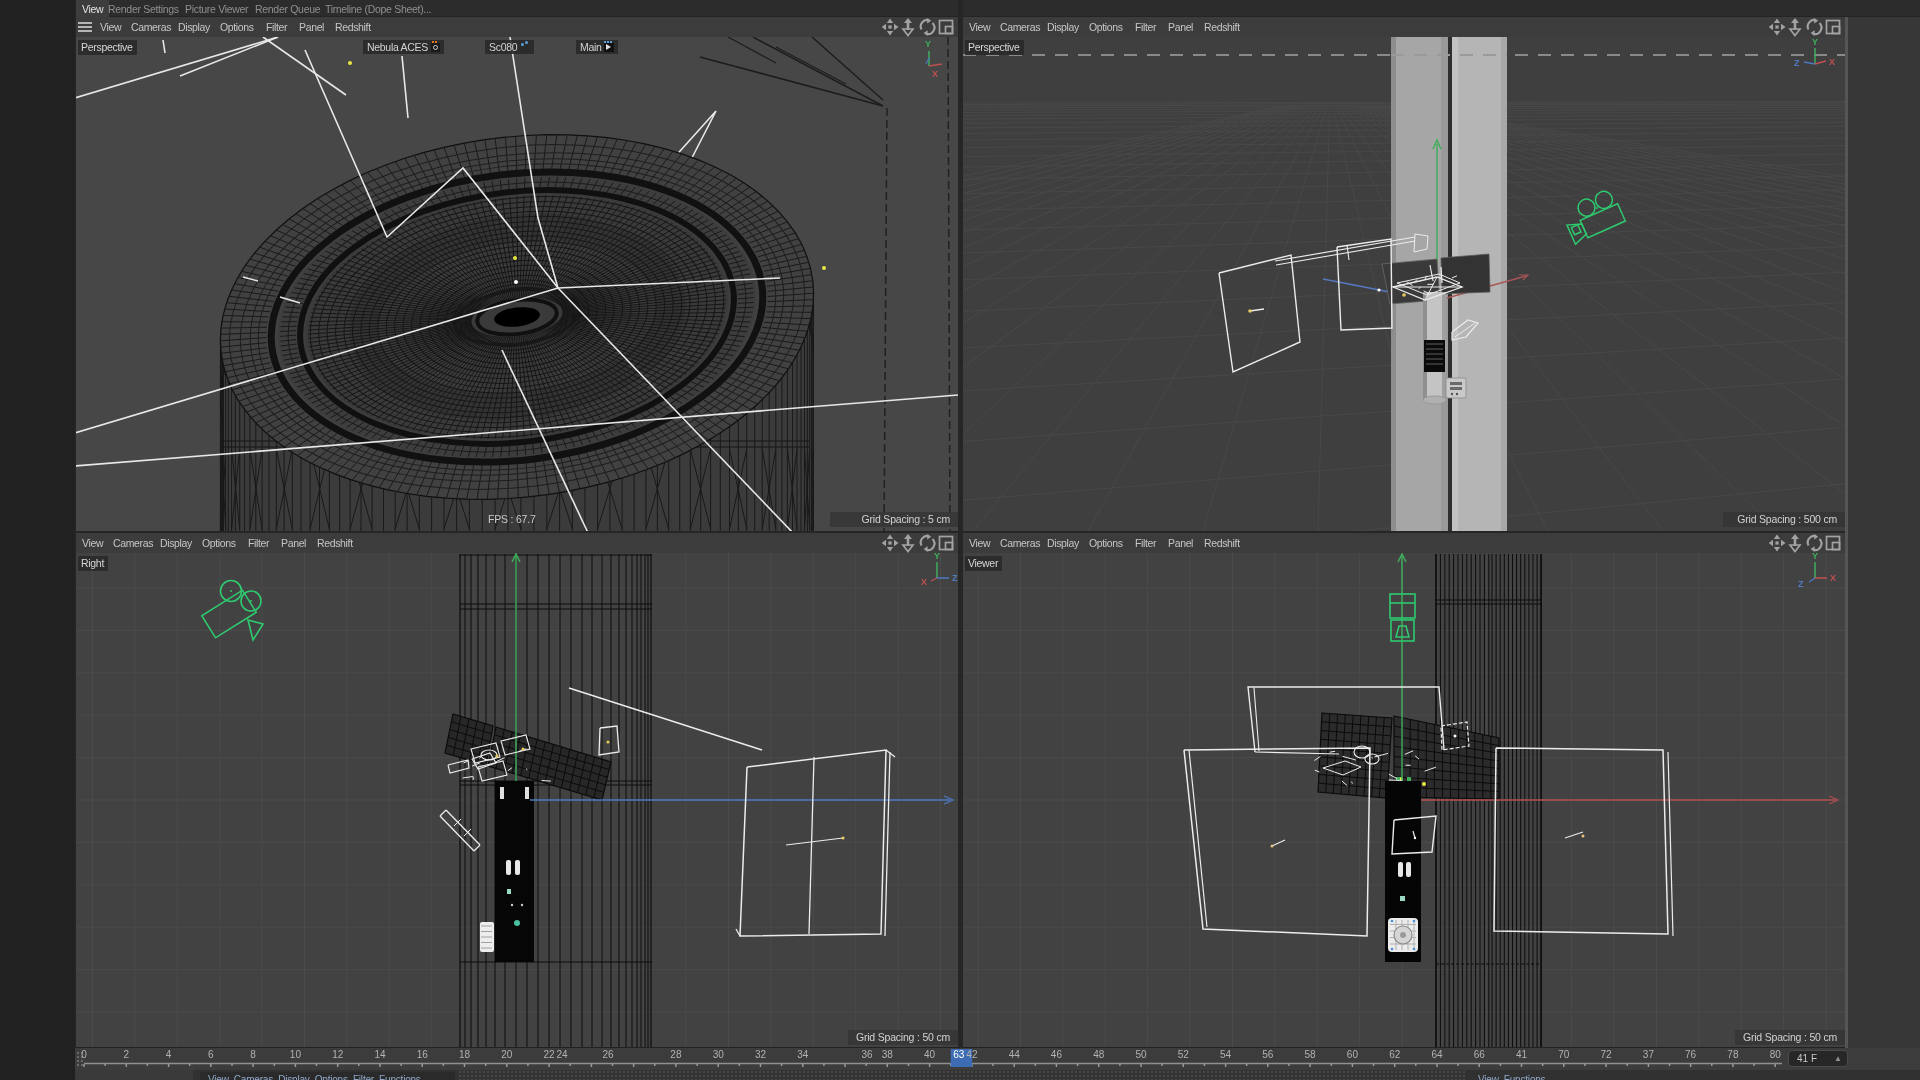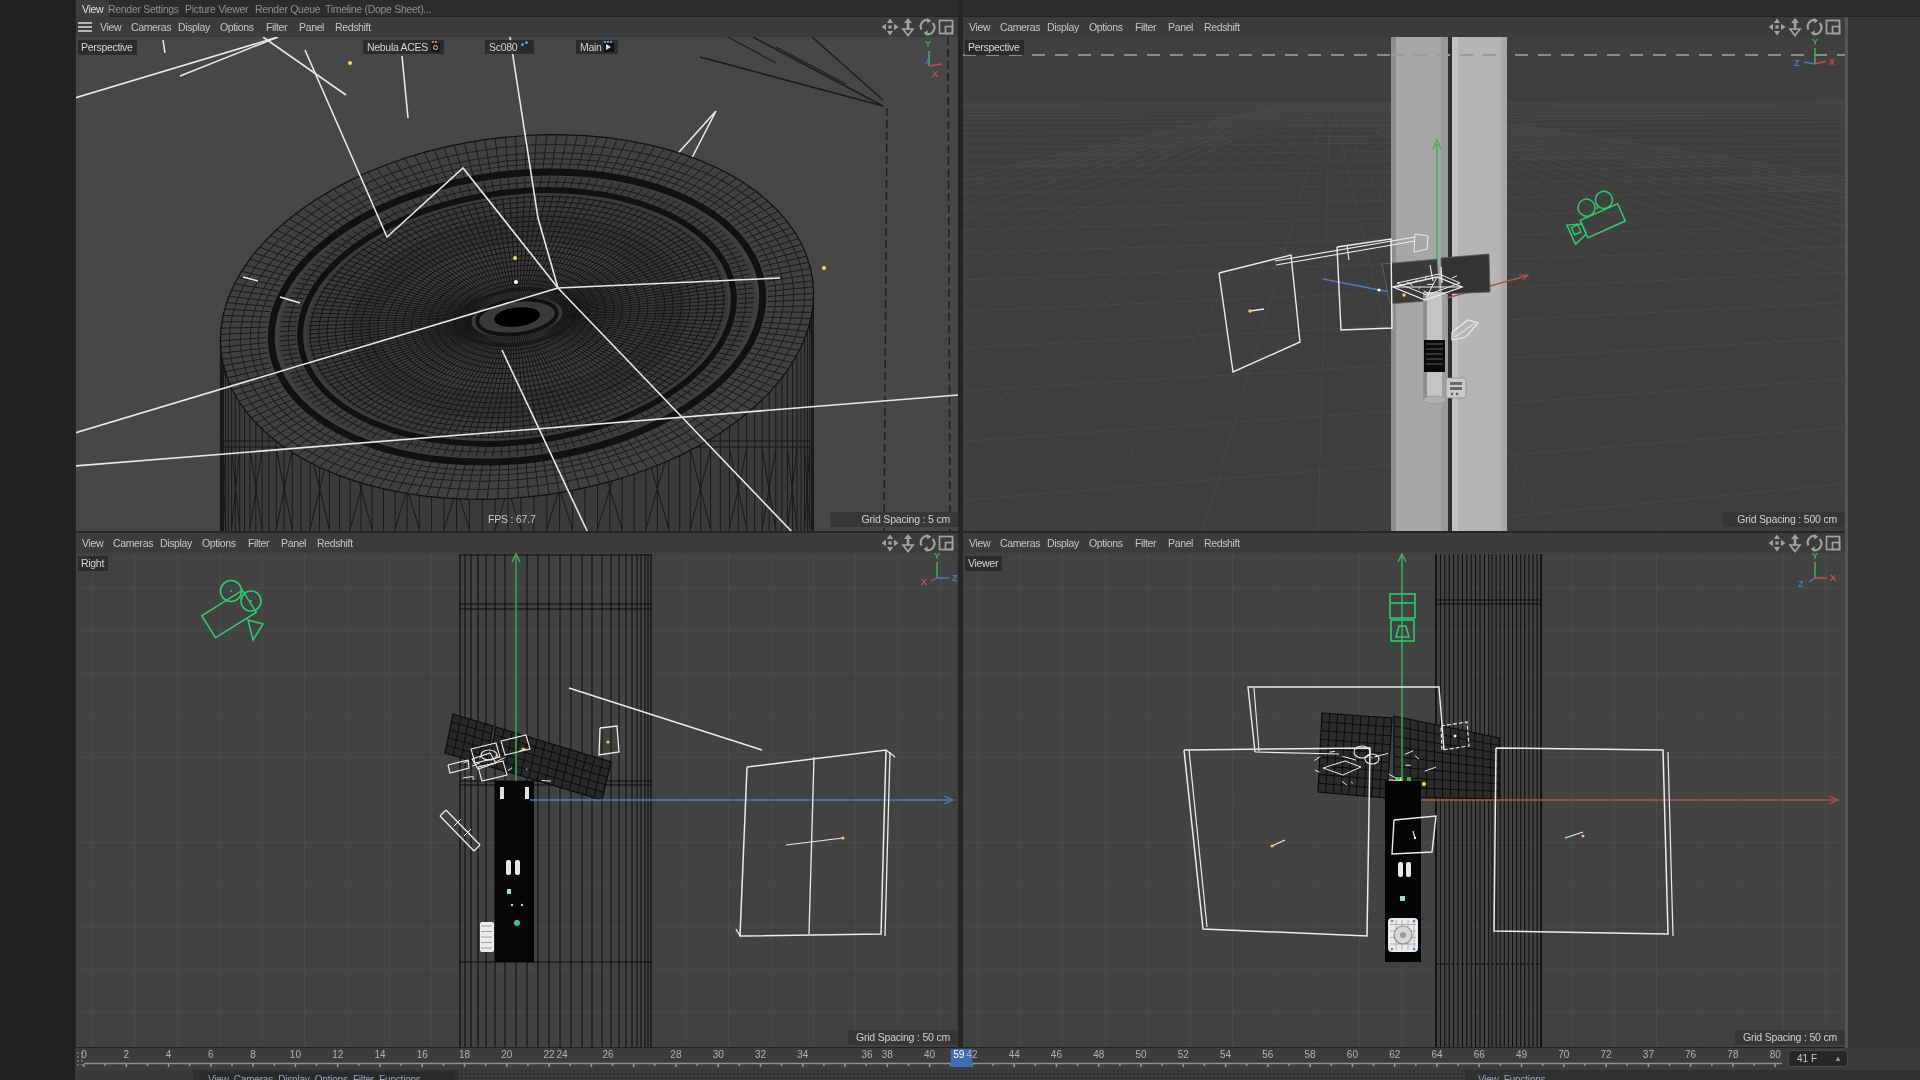--- a/index.html
+++ b/index.html
@@ -1525,28 +1525,28 @@
       <div class="rnum" style="left:1023.7px">48</div>
       <div class="rnum" style="left:1066.0px">50</div>
       <div class="rnum" style="left:1108.3px">52</div>
       <div class="rnum" style="left:1150.6px">54</div>
       <div class="rnum" style="left:1192.8px">56</div>
       <div class="rnum" style="left:1235.1px">58</div>
       <div class="rnum" style="left:1277.4px">60</div>
       <div class="rnum" style="left:1319.7px">62</div>
       <div class="rnum" style="left:1362.0px">64</div>
       <div class="rnum" style="left:1404.2px">66</div>
-      <div class="rnum" style="left:1446.5px">49</div>
+      <div class="rnum" style="left:1446.5px">41</div>
       <div class="rnum" style="left:1488.8px">70</div>
       <div class="rnum" style="left:1531.1px">72</div>
       <div class="rnum" style="left:1573.4px">37</div>
       <div class="rnum" style="left:1615.6px">76</div>
       <div class="rnum" style="left:1657.9px">78</div>
       <div class="rnum" style="left:1700.2px">80</div>
-      <div class="rnum" style="left:883.7px;color:#ffffff">59</div>
+      <div class="rnum" style="left:883.7px;color:#ffffff">63</div>
       <div style="position:absolute;left:1713px;top:2px;width:60px;height:17px;background:#272727;border-radius:4px;border:1px solid #4a4a4a;color:#c8c8c8;font-size:10px;line-height:16px;padding-left:8px">41 F<span style="position:absolute;right:5px;top:0px;color:#909090;font-size:8px">▲<br>▼</span></div>
     </div>
     <div id="dope">
       <div style="position:absolute;left:0;top:0;width:118px;height:10px;background:#3a3a3a"></div>
       <div style="position:absolute;left:383px;top:0;width:1007px;height:10px;background-color:#343434;background-image:radial-gradient(circle, #464646 1px, transparent 1.2px);background-size:4px 4px"></div>
       <div style="position:absolute;left:125px;top:2px;width:255px;height:8px;background:#2a2a2a;overflow:hidden">
         <span style="position:absolute;left:8px;top:2px;font-size:10px;color:#8fa8c8;letter-spacing:-0.2px">View&nbsp;&nbsp;Cameras&nbsp;&nbsp;Display&nbsp;&nbsp;Options&nbsp;&nbsp;Filter&nbsp;&nbsp;Functions</span>
       </div>
       <div style="position:absolute;left:1395px;top:2px;width:450px;height:8px;overflow:hidden">
         <span style="position:absolute;left:8px;top:2px;font-size:10px;color:#8fa8c8;letter-spacing:-0.2px">View&nbsp;&nbsp;Functions</span>

